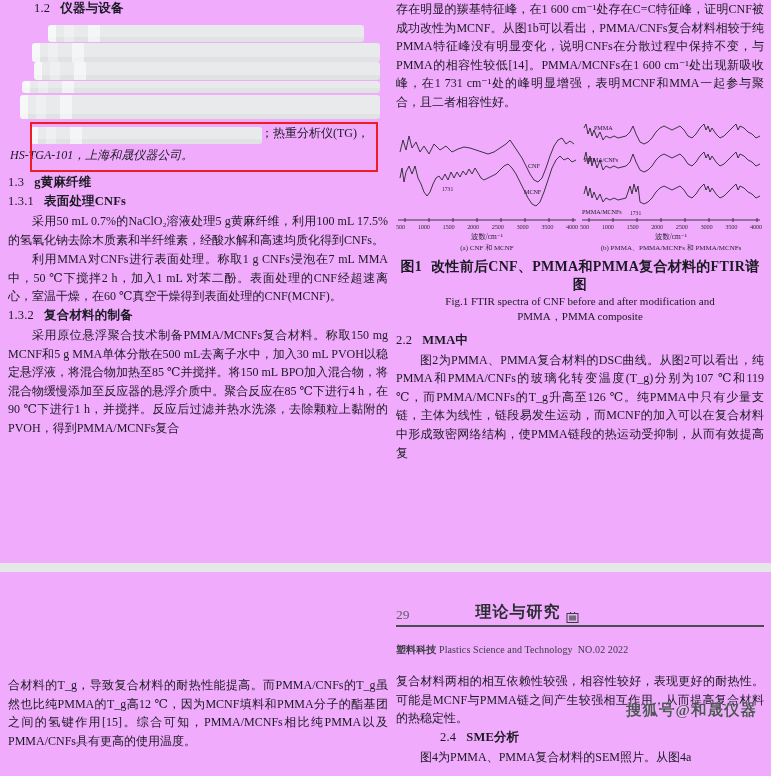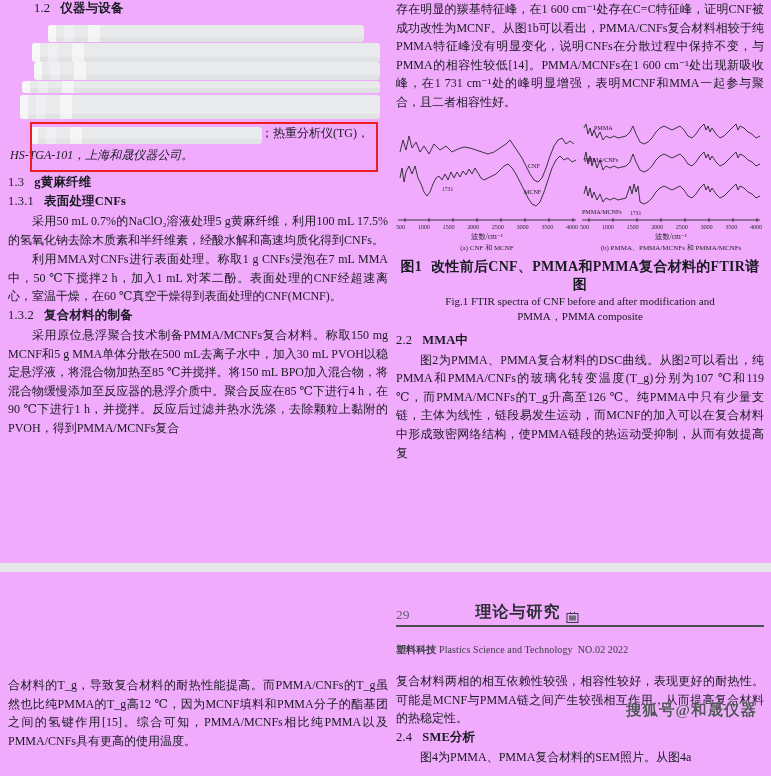--- a/index.html
+++ b/index.html
@@ -334,20 +334,20 @@
       &nbsp;<span>NO.02 2022</span>
     </div>
   </div>
 
   <div class="col col-left" style="top:104px;">
     <p class="para">合材料的T_g，导致复合材料的耐热性能提高。而PMMA/CNFs的T_g虽然也比纯PMMA的T_g高12 ℃，因为MCNF填料和PMMA分子的酯基团之间的氢键作用[15]。综合可知，PMMA/MCNFs相比纯PMMA以及PMMA/CNFs具有更高的使用温度。</p>
   </div>
 
   <div class="col col-right" style="top:100px;">
     <p class="para">复合材料两相的相互依赖性较强，相容性较好，表现更好的耐热性。可能是MCNF与PMMA链之间产生较强相互作用，从而提高复合材料的热稳定性。</p>
-    <div class="heading" style="margin-top:1px;">
+    <div class="heading" style="margin-top:1px;margin-left:44px;">
       <span class="num">2.4</span><span>SME分析</span>
     </div>
     <p class="para indent">图4为PMMA、PMMA复合材料的SEM照片。从图4a</p>
   </div>
 </div>
 
 <div id="watermark" style="left:626px; top:700px;">搜狐号@和晟仪器</div>
 
 </body></html>

